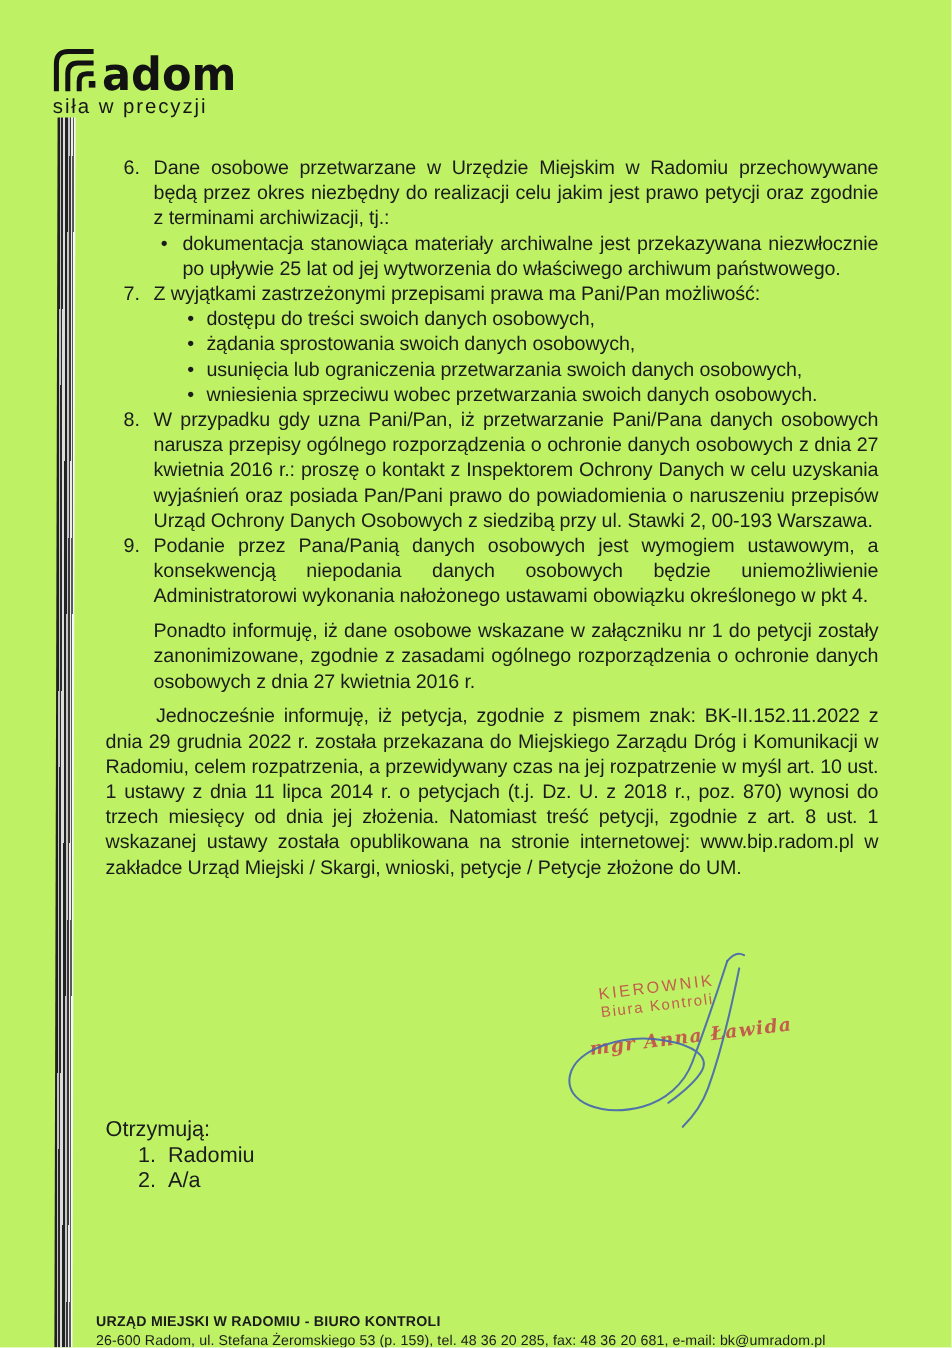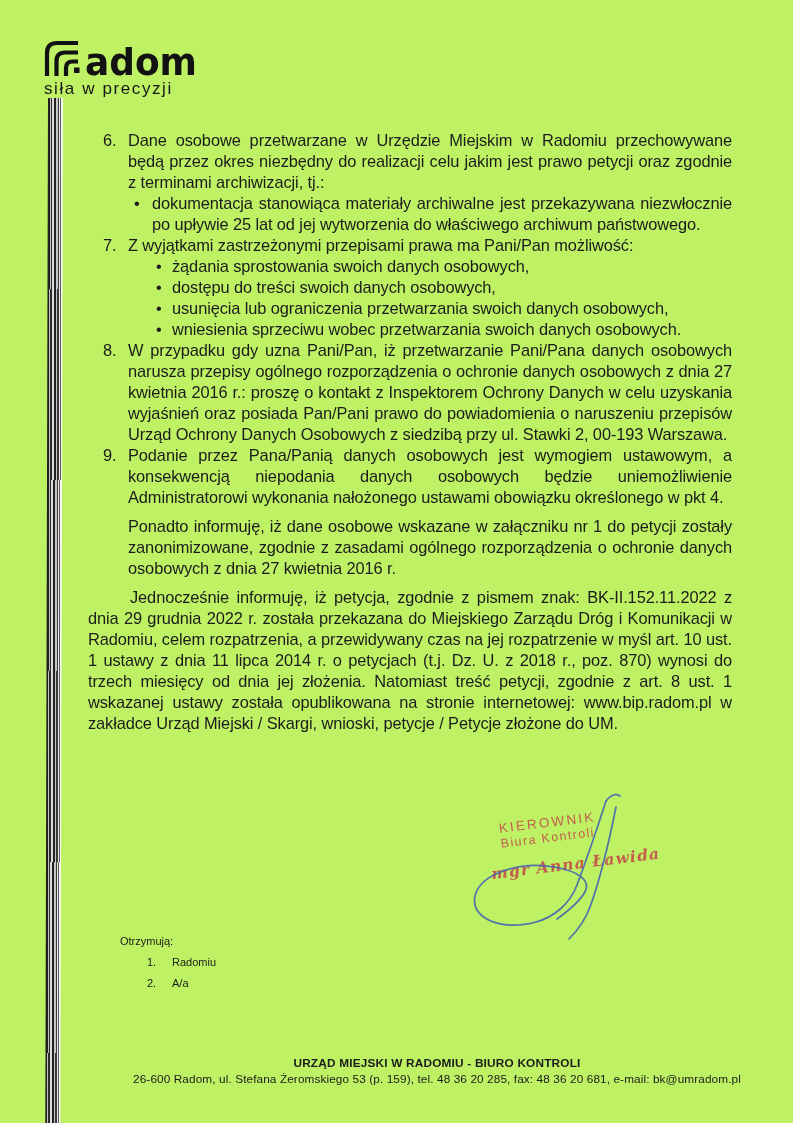--- a/index.html
+++ b/index.html
@@ -44,24 +44,24 @@
     position:absolute; left:58px; top:28px; color:var(--stamp-red,#c4524c);
     transform:rotate(-7deg); transform-origin:left top; opacity:.92;
   }
   .stamp .l1{font-size:13.5px; letter-spacing:2.2px;}
   .stamp .l2{font-size:12.5px; letter-spacing:1.4px; margin-top:1px;}
   .stamp .name{
     font-family:"DejaVu Serif",serif; font-style:italic; font-weight:bold;
     font-size:15.5px; margin-top:12px; margin-left:-13px; letter-spacing:1.2px;
   }
   .sig path{stroke:var(--signature-blue,#4565b0); fill:none; stroke-width:1.7; stroke-linecap:round; opacity:.9;}
-  .dist{position:absolute; left:88px; top:931px; font-size:11px; line-height:21px;margin-left:32px;}
+  .dist{position:absolute; left:88px; top:931px; font-size:18px; line-height:21px;}
   .dist .row{display:flex;}
   .dist .dnum{margin-left:27px; width:25px;}
-  .footer{position:absolute; left:80px; top:1056px; width:714px; text-align:center;}
+  .footer{position:absolute; left:80px; top:1094px; width:714px; text-align:left;}
   .footer .f1{font-weight:bold; font-size:11.8px; letter-spacing:0.2px;}
   .footer .f2{font-size:11.8px; margin-top:2px; letter-spacing:0.1px;}
 </style>
 </head>
 <body>
 
 <div class="page">
 
   <div class="scan-stripe"></div>
 
@@ -86,22 +86,22 @@
           <li>dokumentacja stanowiąca materiały archiwalne jest przekazywana niezwłocznie po upływie 25 lat od jej wytworzenia do właściwego archiwum państwowego.</li>
         </ul>
       </div>
     </div>
 
     <div class="oli">
       <span class="num">7.</span>
       <div class="body">
         <span>Z wyjątkami zastrzeżonymi przepisami prawa ma Pani/Pan możliwość:</span>
         <ul class="blt b7">
+          <li>dostępu do treści swoich danych osobowych,</li>
           <li>żądania sprostowania swoich danych osobowych,</li>
-          <li>dostępu do treści swoich danych osobowych,</li>
           <li>usunięcia lub ograniczenia przetwarzania swoich danych osobowych,</li>
           <li>wniesienia sprzeciwu wobec przetwarzania swoich danych osobowych.</li>
         </ul>
       </div>
     </div>
 
     <div class="oli">
       <span class="num">8.</span>
       <div class="body">
         <span>W przypadku gdy uzna Pani/Pan, iż przetwarzanie Pani/Pana danych osobowych narusza przepisy ogólnego rozporządzenia o ochronie danych osobowych z dnia 27 kwietnia 2016 r.: proszę o kontakt z Inspektorem Ochrony Danych w celu uzyskania wyjaśnień oraz posiada Pan/Pani prawo do powiadomienia o naruszeniu przepisów Urząd Ochrony Danych Osobowych z siedzibą przy ul. Stawki 2, 00-193 Warszawa.</span>

